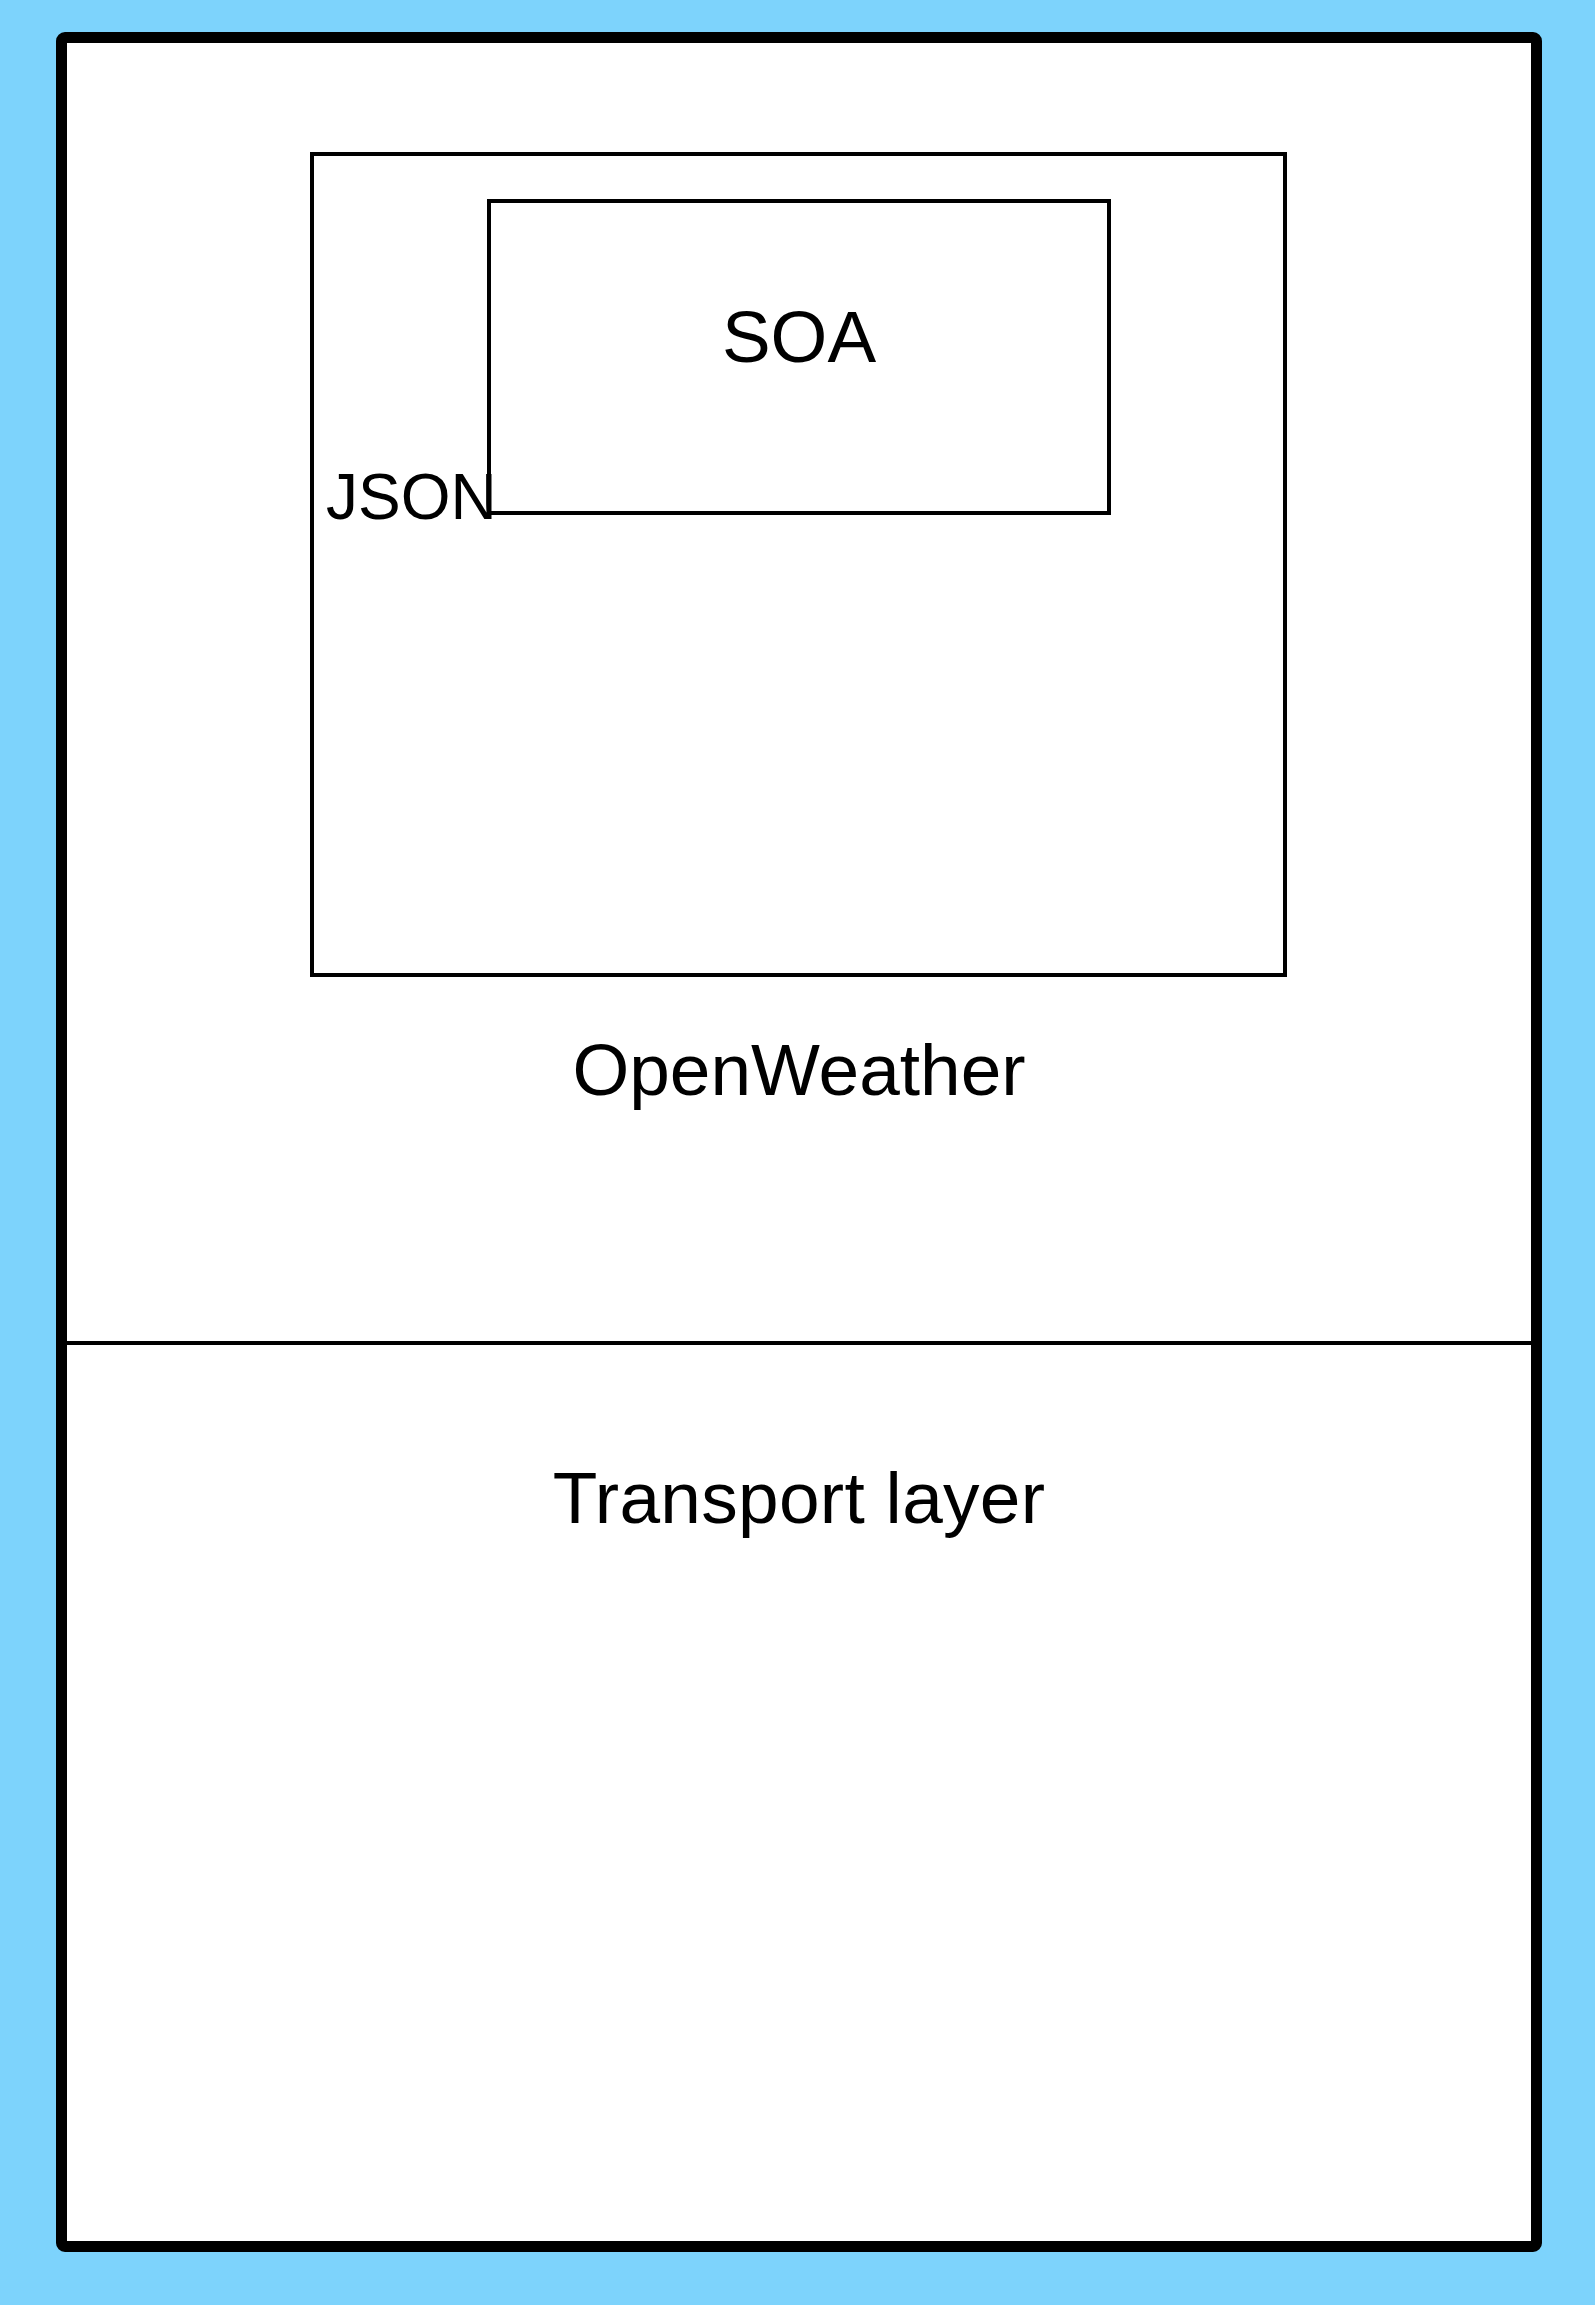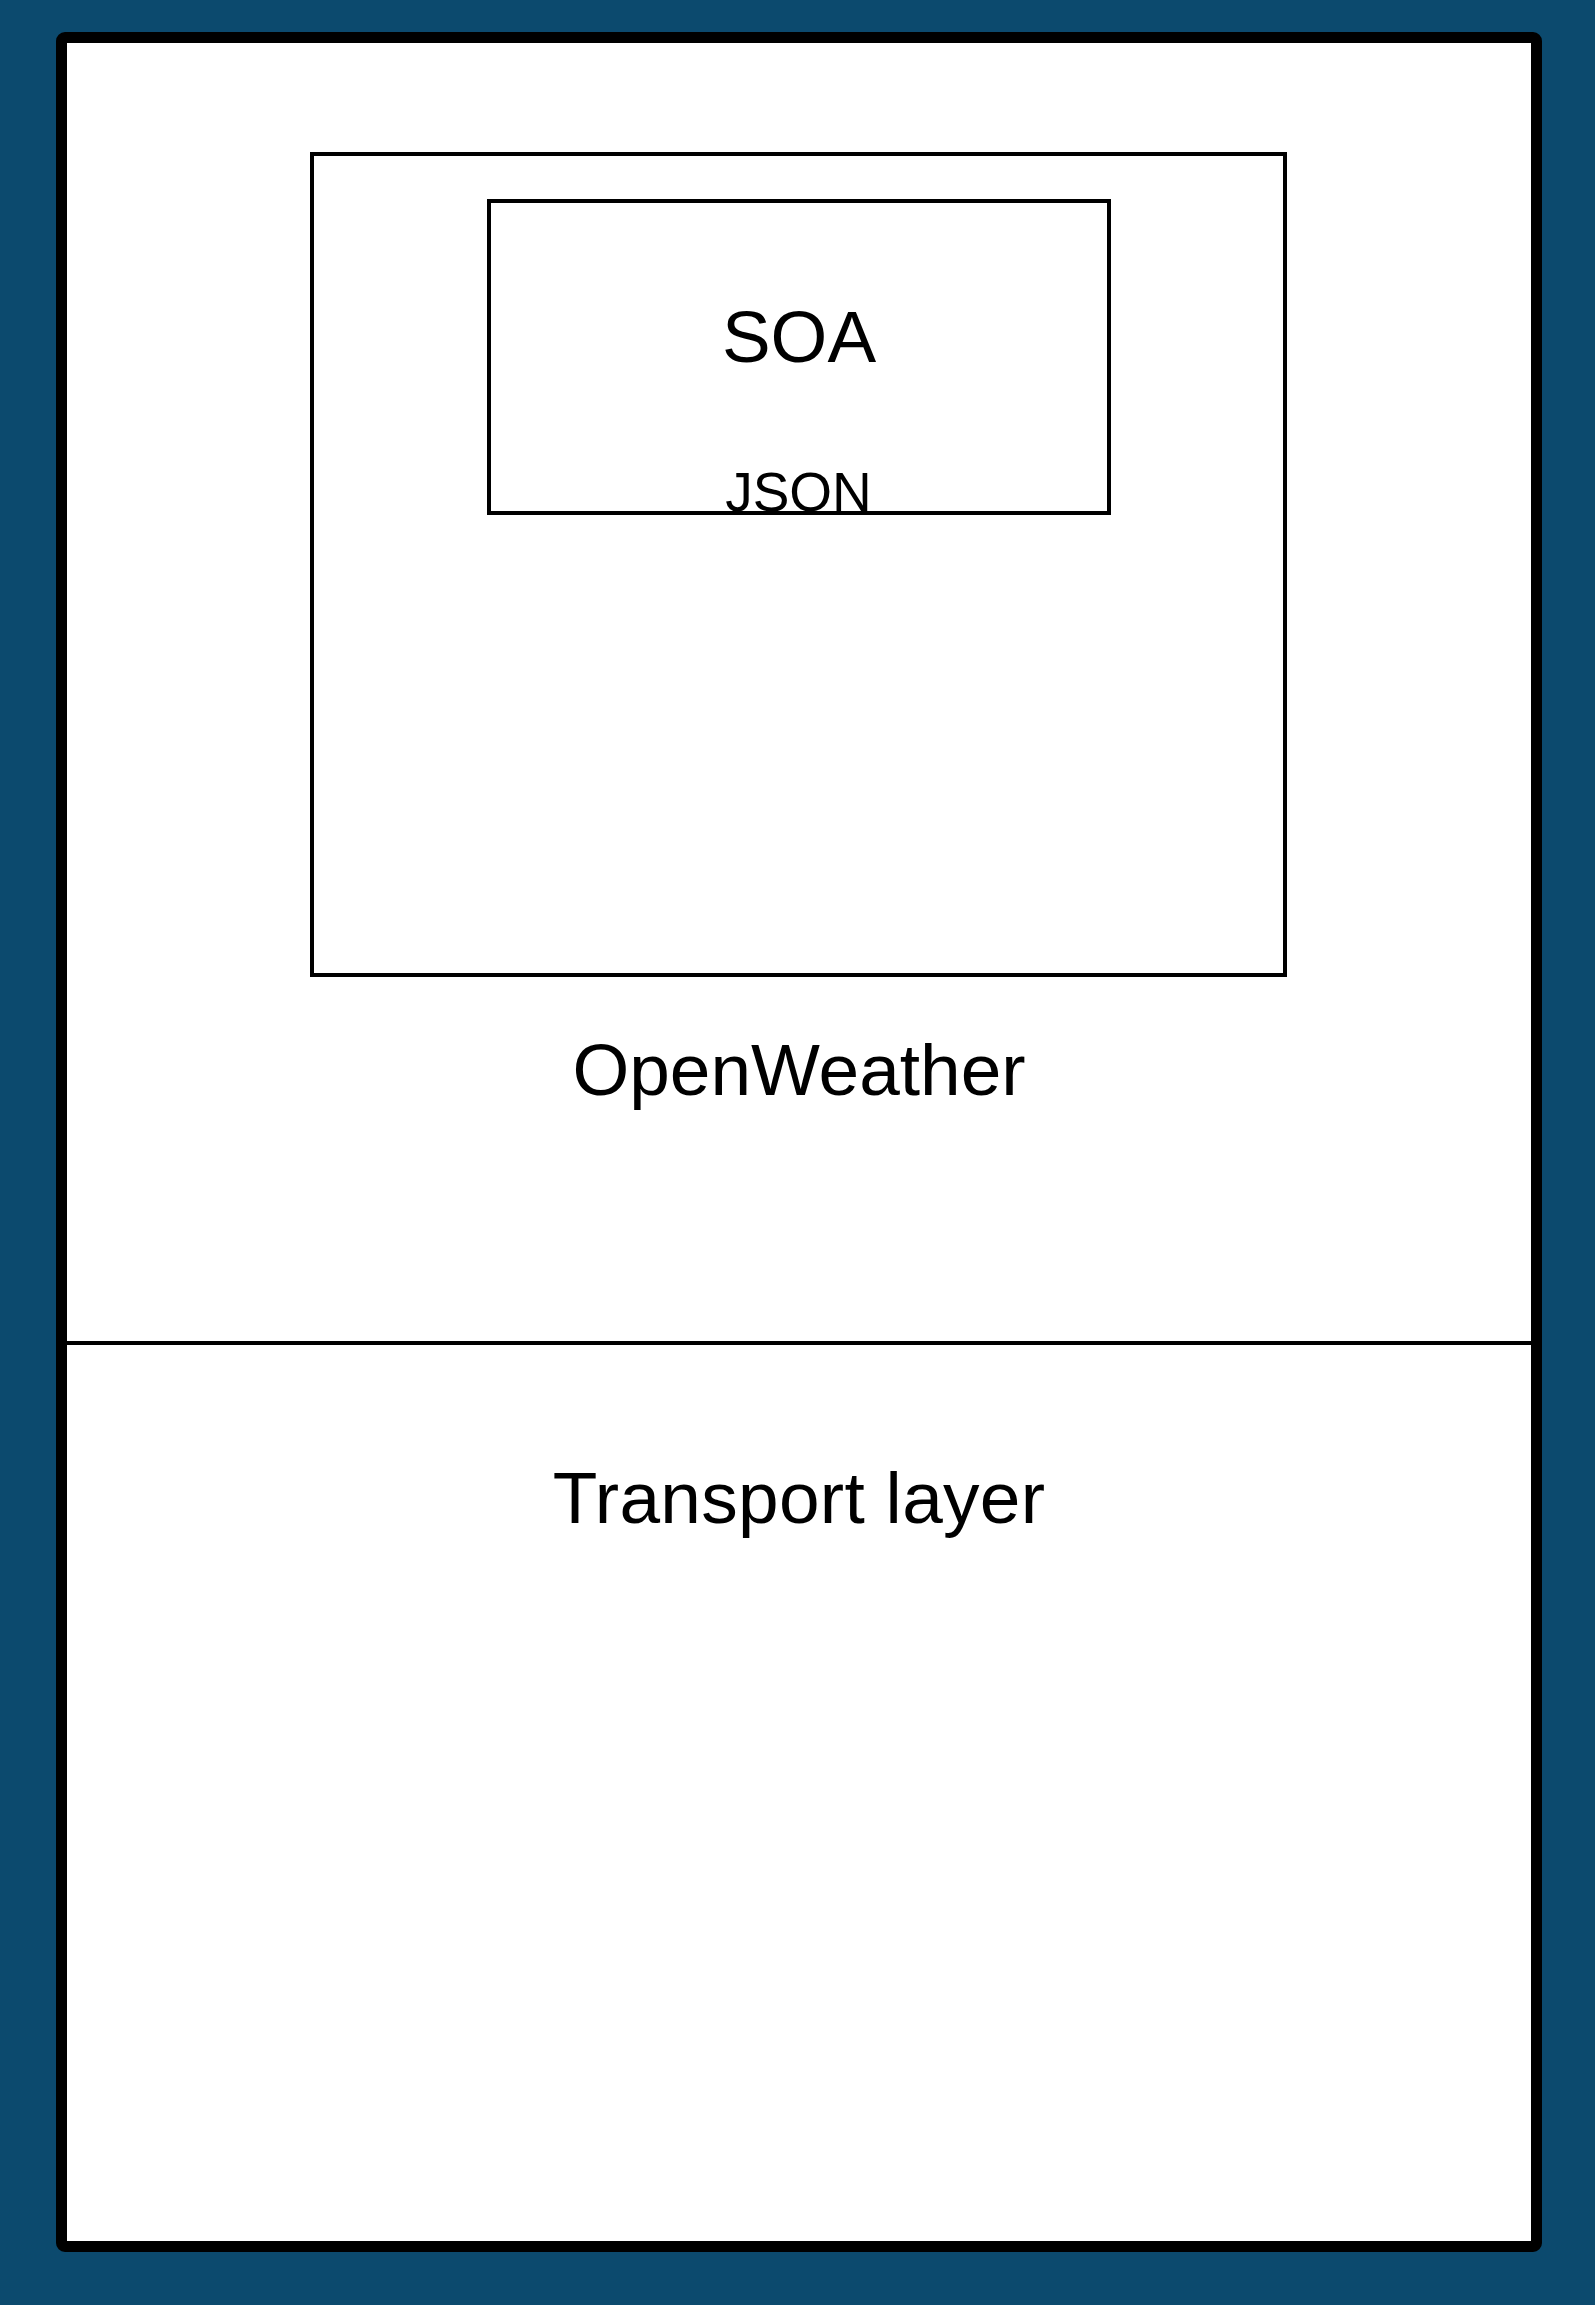--- a/index.html
+++ b/index.html
@@ -16,21 +16,21 @@
     color: #000000;
   }
 
   
   #diagram-canvas {
     position: absolute;
     left: 0;
     top: 0;
     width: 1596px;
     height: 2306px;
-    background: #0c4a6e;
+    background: #7dd3fc;
   }
 
   
   .stack-outer {
     position: absolute;
     left: 56px;
     top: 32px;
     width: 1486px;
     height: 2220px;
     box-sizing: border-box;
@@ -92,25 +92,24 @@
     left: 243px;      
     top: 109px;       
     width: 977px;     
     height: 825px;    
     box-sizing: border-box;
     border: 4px solid #000000;
     background: #ffffff;
   }
   .json-label {
     position: absolute;
-    left: 0;
+    left: 12px;
     width: 100%;
     top: 309px;
-    text-align: center;
-    font-size: 55px;
+    font-size: 64px;
     line-height: 1;
     color: #000000;
     white-space: nowrap;
   }
 
   
   .soa-box {
     position: absolute;
     left: 173px;     
     top: 43px;       

